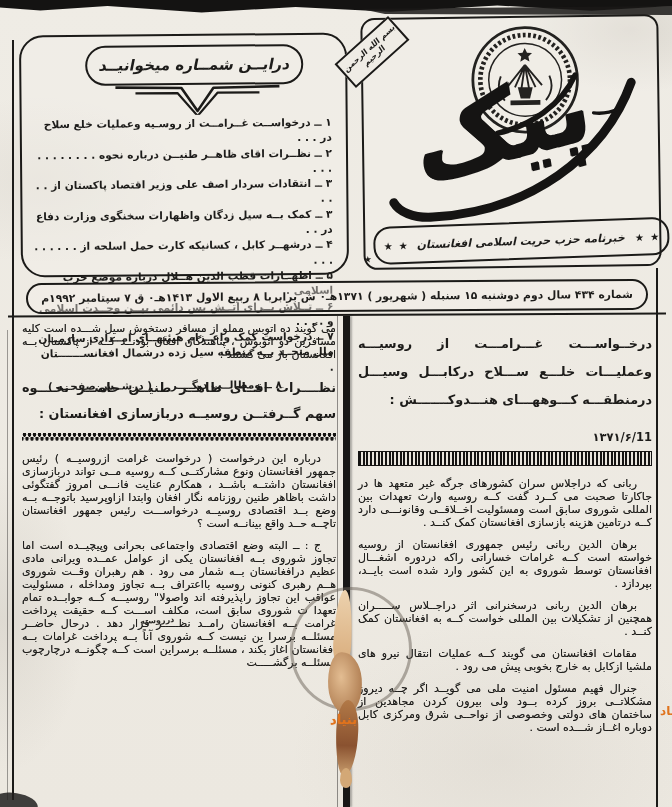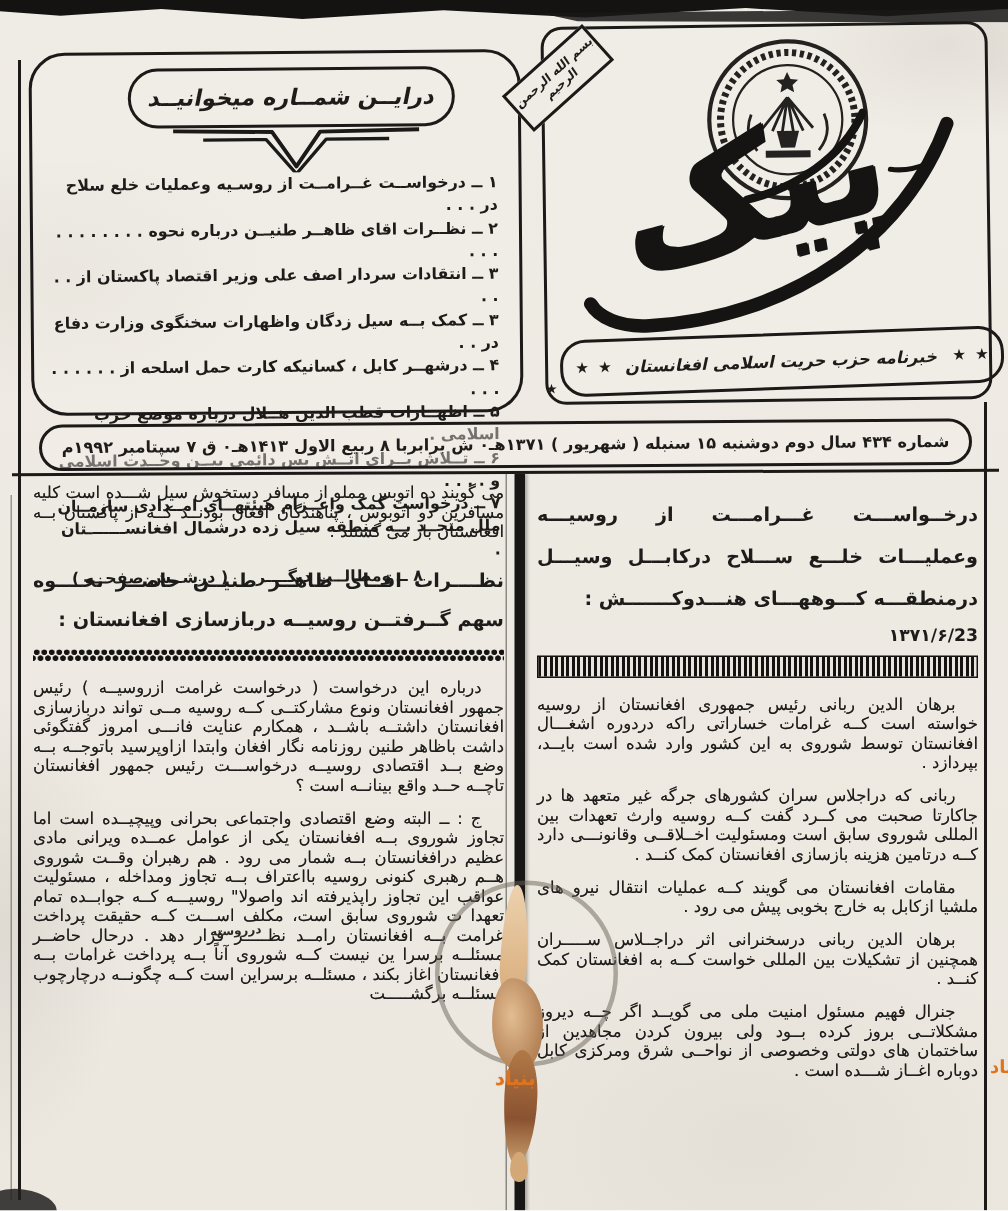--- a/index.html
+++ b/index.html
@@ -54,21 +54,21 @@
   .divider{left:343px;top:316px;width:7px;height:491px;background:#181716;box-shadow:2px 0 2px rgba(0,0,0,.28);}
   .divider-thin{left:337px;top:316px;width:1px;height:491px;background:rgba(24,23,22,.45);}
   .col{position:absolute;direction:rtl;}
   .col p{margin:0 0 9px;text-align:justify;text-align-last:right;font-size:11px;line-height:13px;text-indent:15px;
     text-shadow:0 0 .4px rgba(20,20,18,.55);}
   .leftcol{left:22px;top:322px;width:314px;}
   .rightcol{left:358px;top:330px;width:294px;}
   .lead{text-indent:0 !important;}
   .lc-headline,.rc-headline{font-size:12.8px;font-weight:700;text-align:justify;text-align-last:right;
     line-height:26px;margin:14px 0 6px;}
-  .rc-headline{margin:0 0 2px;line-height:28px;}
+  .rc-headline{margin:0 0 16px;line-height:28px;}
   .rc-source{display:flex;justify-content:space-between;font-size:11.5px;font-weight:700;margin:2px 0 7px;}
   .barcode{height:13px;border:1px solid #141312;margin:0 0 11px;
     background:repeating-linear-gradient(90deg,#141312 0 2px,#e9e5dd 2px 3.7px);}
   .chain{height:9px;margin:4px 0 10px;
     background-image:radial-gradient(circle at 2.5px 2.8px,#141312 1.7px,transparent 2.1px),
                      radial-gradient(circle at 2.5px 2.8px,#141312 1.7px,transparent 2.1px);
     background-size:5px 6px,5px 6px;background-position:0 -1px,2.5px 3px;background-repeat:repeat-x;}
   .interline-note{left:140px;top:616px;font-size:8px;font-weight:700;color:#2a2825;transform:rotate(-3deg);z-index:8;}
   
   .wm-ring{left:290px;top:587px;width:116px;height:118px;border:3px solid rgba(105,98,88,.5);border-radius:50%;z-index:9;}
@@ -157,27 +157,27 @@
     <span class="rtl">شماره ۴۳۴ سال دوم دوشنبه ۱۵ سنبله ( شهریور ) ۱۳۷۱هـ٠ ش برابربا ۸ ربیع الاول ۱۴۱۳هـ٠ ق ۷ سپتامبر ۱۹۹۲م</span>
   </div>
   <div class="abs hr-under"></div>
 
   <div class="abs divider-thin"></div>
   <div class="abs divider"></div>
 
   <div class="col rightcol">
     <div class="rc-headline">درخــواســـت غـــرامـــت از روسیـــه وعملیـــات خلـــع ســـلاح درکابـــل وسیـــل درمنطقـــه کـــوههـــای هنـــدوکـــــــش :</div>
     <div class="rc-source">
-      <span>۱۳۷۱/۶/23</span>
+      <span>۱۳۷۱/۶/11</span>
     </div>
     <div class="barcode"></div>
+    <p>ربانی که دراجلاس سران کشورهای جرگه غیر متعهد ها در جاکارتا صحبت می کــرد گفت کــه روسیه وارث تعهدات بین المللی شوروی سابق است ومسئولیت اخــلاقــی وقانونـــی دارد کــه درتامین هزینه بازسازی افغانستان کمک کنــد .</p>
     <p>برهان الدین ربانی رئیس جمهوری افغانستان از روسیه خواسته است کــه غرامات خساراتی راکه دردوره اشغـــال افغانستان توسط شوروی به این کشور وارد شده است بایــد، بپردازد .</p>
-    <p>ربانی که دراجلاس سران کشورهای جرگه غیر متعهد ها در جاکارتا صحبت می کــرد گفت کــه روسیه وارث تعهدات بین المللی شوروی سابق است ومسئولیت اخــلاقــی وقانونـــی دارد کــه درتامین هزینه بازسازی افغانستان کمک کنــد .</p>
+    <p>برهان الدین ربانی درسخنرانی اثر دراجــلاس ســـــران همچنین از تشکیلات بین المللی خواست کــه به افغانستان کمک کنــد .</p>
     <p>مقامات افغانستان می گویند کــه عملیات انتقال نیرو های ملشیا ازکابل به خارج بخوبی پیش می رود .</p>
-    <p>برهان الدین ربانی درسخنرانی اثر دراجــلاس ســـــران همچنین از تشکیلات بین المللی خواست کــه به افغانستان کمک کنــد .</p>
     <p>جنرال فهیم مسئول امنیت ملی می گویــد اگر چــه دیروز مشکلاتــی بروز کرده بــود ولی بیرون کردن مجاهدین از ساختمان های دولتی وخصوصی از نواحــی شرق ومرکزی کابل دوباره اغــاز شـــده است .</p>
   </div>
 
   <div class="col leftcol">
     <p class="lead">می گویند ده اتوبس مملو از مسافر دستخوش سیل شـــده است کلیه مسافرین دو اتوبوس ، پناهندگان افغان بودنــد کــه از پاکستان بــه افغانستان باز می گشتند .</p>
     <div class="lc-headline">نظــــرات اقــای ظاهــر طنیــن حاضــر نحــــوه سهم گــرفتــن روسیــه دربازسازی افغانستان :</div>
     <div class="chain"></div>
     <p>درباره این درخواست ( درخواست غرامت ازروسیــه ) رئیس جمهور افغانستان ونوع مشارکتــی کــه روسیه مــی تواند دربازسازی افغانستان داشتــه باشــد ، همکارم عنایت فانـــی امروز گفتگوئی داشت باظاهر طنین روزنامه نگار افغان وابتدا ازاوپرسید باتوجــه بــه وضع بــد اقتصادی روسیــه درخواســـت رئیس جمهور افغانستان تاچــه حــد واقع بینانــه است ؟</p>
     <p>ج : ــ البته وضع اقتصادی واجتماعی بحرانی وپیچیــده است اما تجاوز شوروی بــه افغانستان یکی از عوامل عمــده ویرانی مادی عظیم درافغانستان بــه شمار می رود . هم رهبران وقــت شوروی هــم رهبری کنونی روسیه بااعتراف بــه تجاوز ومداخله ، مسئولیت عواقب این تجاوز راپذیرفته اند واصولا" روسیـــه کــه جوابــده تمام تعهدا ت شوروی سابق است، مکلف اســـت کــه حقیقت پرداخت غرامت بــه افغانستان رامــد نظـــــر قرار دهد . درحال حاضــر مسئلــه برسرا ین نیست کــه شوروی آناً بــه پرداخت غرامات بــه افغانستان اغاز بکند ، مسئلــه برسراین است کــه چگونــه درچارچوب مسئلــه برگشـــــت</p>
   </div>

